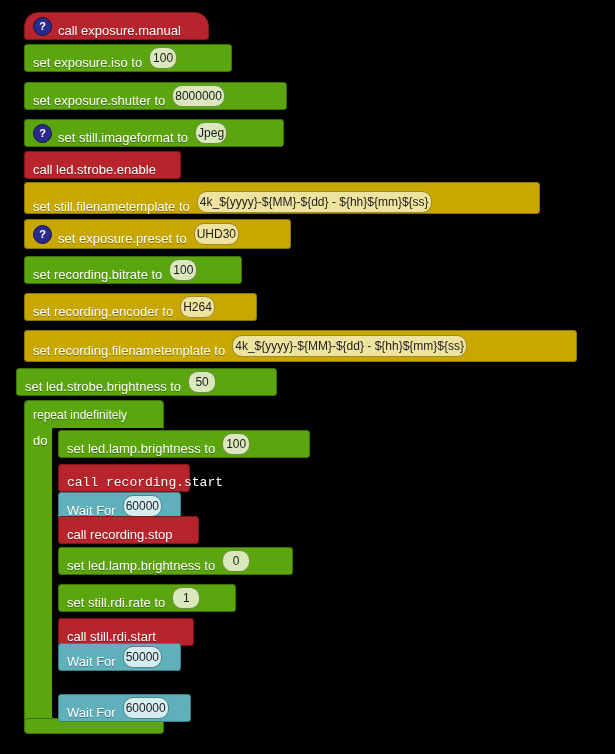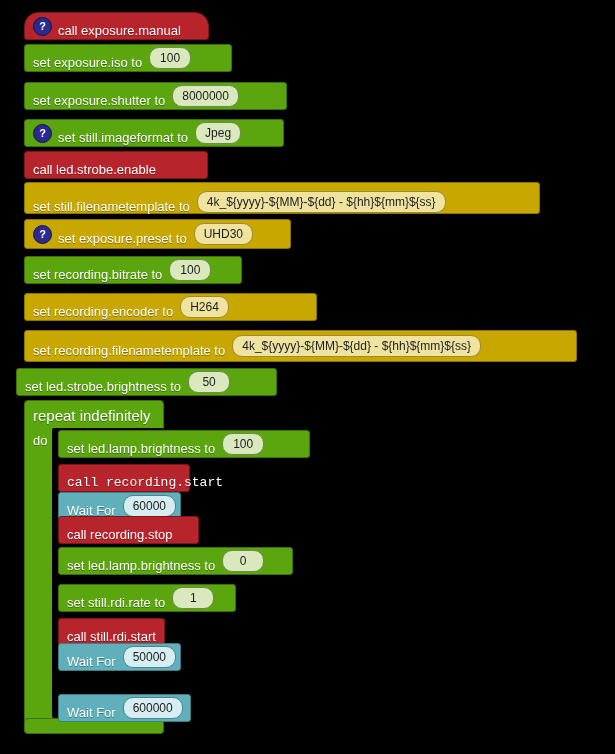--- a/index.html
+++ b/index.html
@@ -66,21 +66,21 @@
     flex: 0 0 auto;
     text-shadow: none;
   }
 
   
   .slot {
     display: inline-flex;
     align-items: center;
     height: 20px;
     margin-left: 7px;
-    padding: 0 9px;
+    padding: 0 2px;
     border-radius: 10px;
     font-size: 12px;
     color: #1d1d1d;
     text-shadow: none;
     background: #d9e8bd;
     border: 1px solid #6f8a45;
   }
   .slot-olive { background: #efe3a0; border-color: #9c8a2c; }
   .slot-teal  { background: #d6eef1; border-color: #4c848c; }
   .slot-num   { min-width: 22px; justify-content: center; }
@@ -93,21 +93,21 @@
     border-radius: 4px;
     box-sizing: border-box;
   }
   .cblock .chead {
     position: absolute;
     left: 0; top: 0;
     height: 28px;
     display: flex;
     align-items: center;
     padding-left: 8px;
-    font-size: 15px;
+    font-size: 12px;
     color: #ffffff;
     text-shadow: 0 1px 0 rgba(0,0,0,0.35);
   }
   .cblock .cdo {
     position: absolute;
     left: 8px; top: 32px;
     font-size: 13px;
     color: #ffffff;
     text-shadow: 0 1px 0 rgba(0,0,0,0.35);
   }
@@ -137,41 +137,41 @@
     <span class="lbl">set exposure.shutter to</span>
     <span class="slot">8000000</span>
   </div>
 
   <div class="blk c-green" style="left:24px; top:119px; width:260px;">
     <span class="qmark">?</span>
     <span class="lbl">set still.imageformat to</span>
     <span class="slot">Jpeg</span>
   </div>
 
-  <div class="blk c-red" style="left:24px; top:151px; width:184px;">
+  <div class="blk c-red" style="left:24px; top:151px; width:157px;">
     <span class="lbl">call led.strobe.enable</span>
   </div>
 
   <div class="blk c-olive" style="left:24px; top:182px; width:516px; height:32px;align-items:flex-end;">
     <span class="lbl">set still.filenametemplate to</span>
     <span class="slot slot-olive">4k_${yyyy}-${MM}-${dd} - ${hh}${mm}${ss}</span>
   </div>
 
   <div class="blk c-olive" style="left:24px; top:219px; width:267px; height:30px;">
     <span class="qmark">?</span>
     <span class="lbl">set exposure.preset to</span>
     <span class="slot slot-olive">UHD30</span>
   </div>
 
   <div class="blk c-green" style="left:24px; top:256px; width:218px;">
     <span class="lbl">set recording.bitrate to</span>
     <span class="slot slot-num">100</span>
   </div>
 
-  <div class="blk c-olive" style="left:24px; top:293px; width:293px;">
+  <div class="blk c-olive" style="left:24px; top:293px; width:233px;">
     <span class="lbl">set recording.encoder to</span>
     <span class="slot slot-olive">H264</span>
   </div>
 
   <div class="blk c-olive" style="left:24px; top:330px; width:553px; height:32px;">
     <span class="lbl">set recording.filenametemplate to</span>
     <span class="slot slot-olive">4k_${yyyy}-${MM}-${dd} - ${hh}${mm}${ss}</span>
   </div>
 
   <div class="blk c-green" style="left:16px; top:368px; width:261px;">
@@ -209,21 +209,21 @@
   <div class="blk c-green" style="left:58px; top:547px; width:235px;">
     <span class="lbl">set led.lamp.brightness to</span>
     <span class="slot slot-num">0</span>
   </div>
 
   <div class="blk c-green" style="left:58px; top:584px; width:178px;">
     <span class="lbl">set still.rdi.rate to</span>
     <span class="slot slot-num">1</span>
   </div>
 
-  <div class="blk c-red" style="left:58px; top:618px; width:107px;">
+  <div class="blk c-red" style="left:58px; top:618px; width:136px;">
     <span class="lbl">call still.rdi.start</span>
   </div>
 
   <div class="blk c-teal" style="left:58px; top:643px; width:123px;">
     <span class="lbl">Wait For</span>
     <span class="slot slot-teal">50000</span>
   </div>
 
 
   <div class="blk c-teal" style="left:58px; top:694px; width:133px;">

